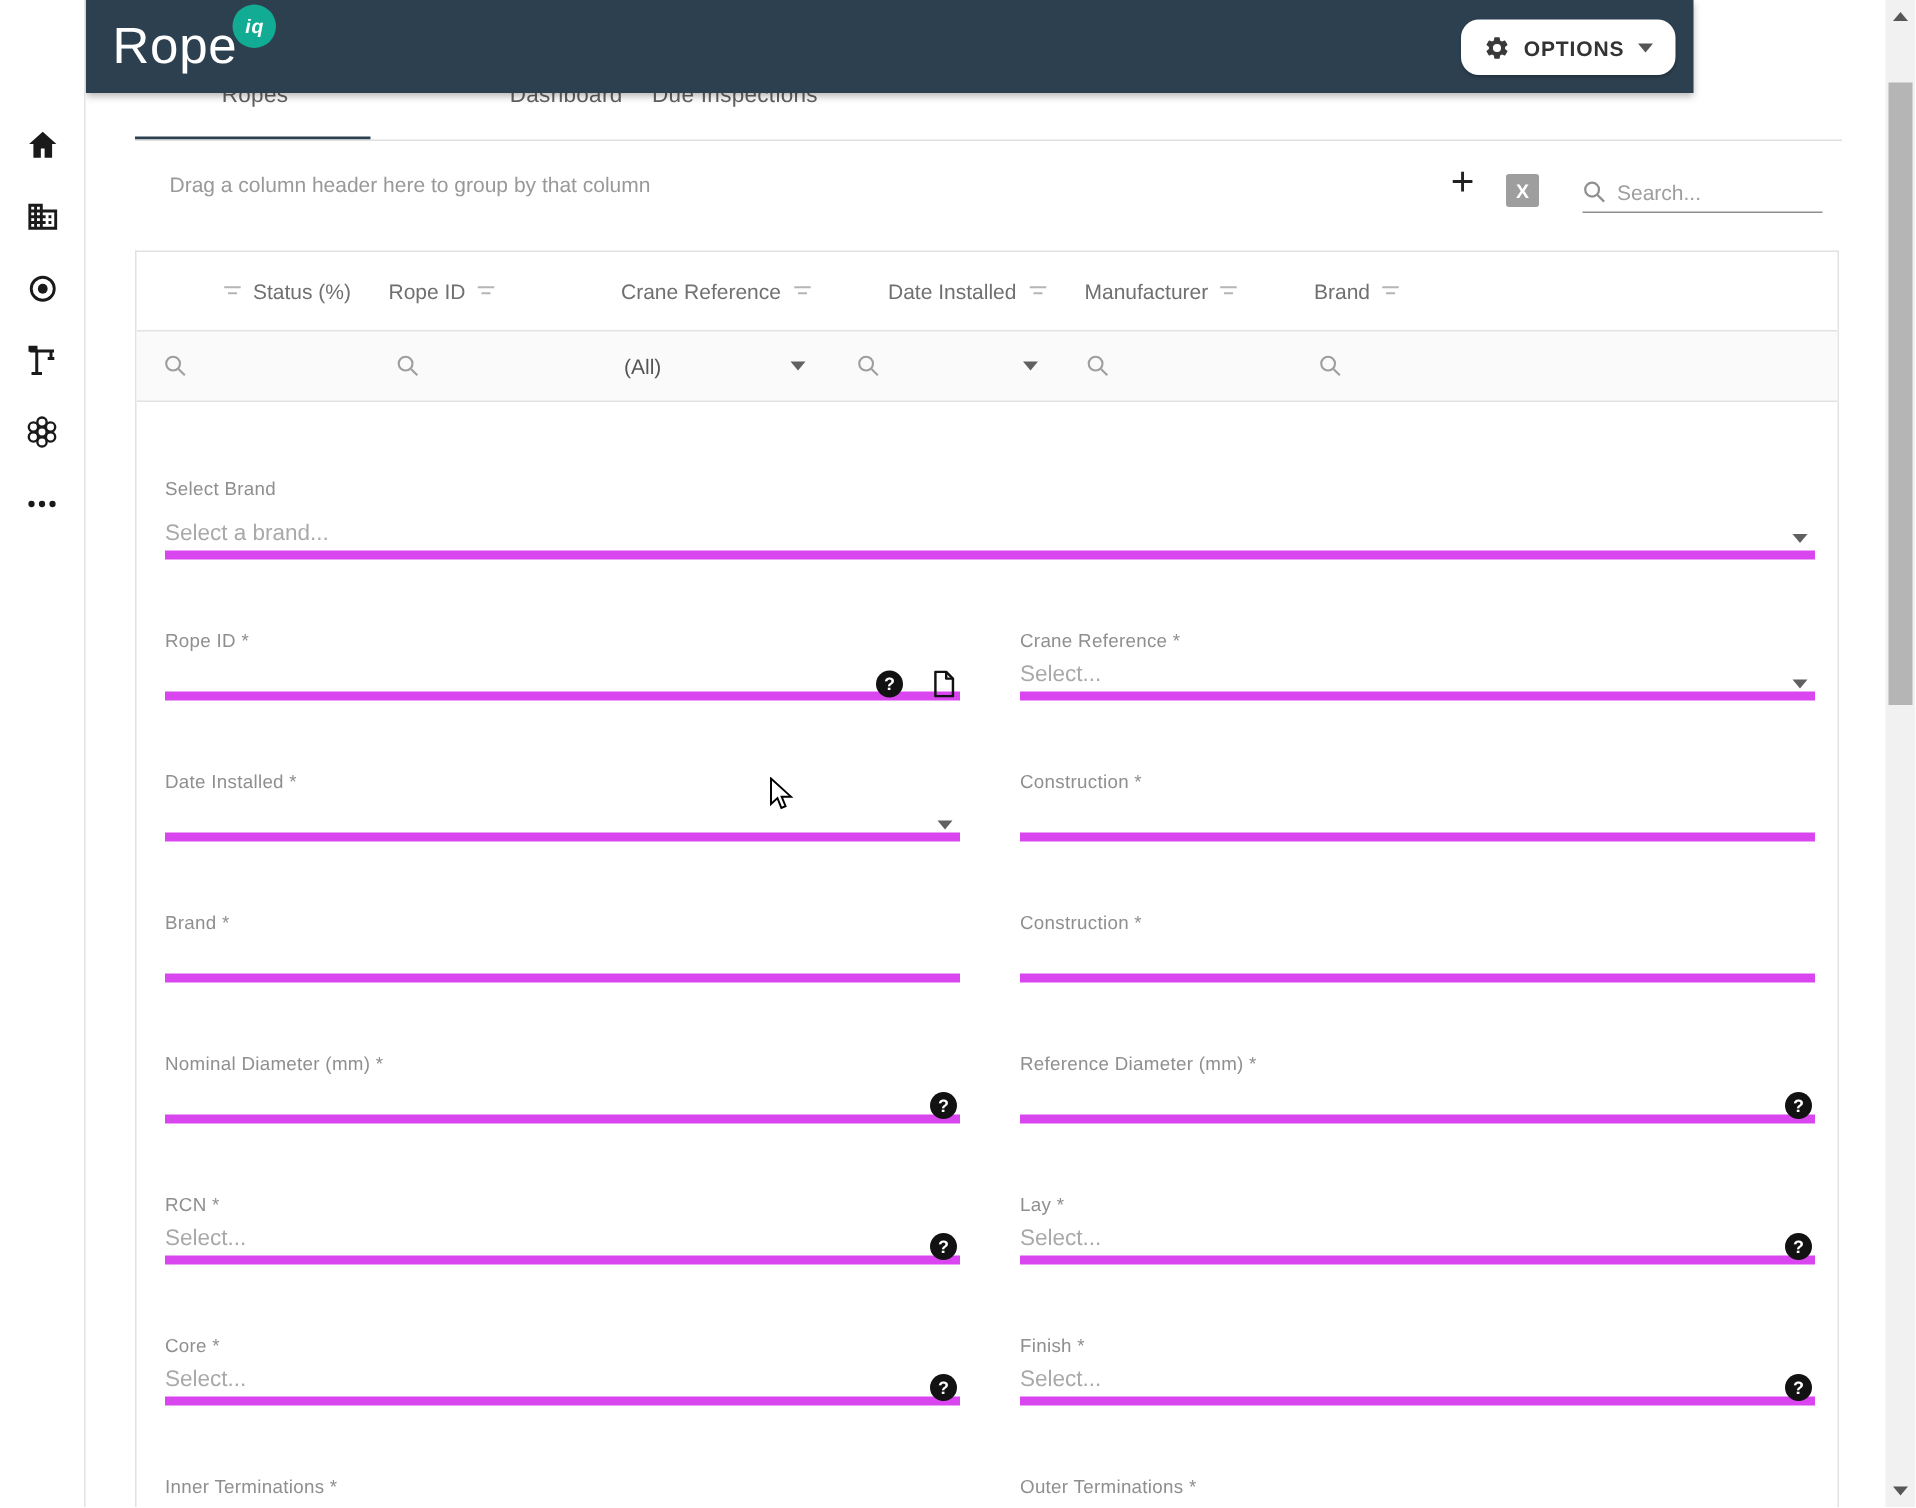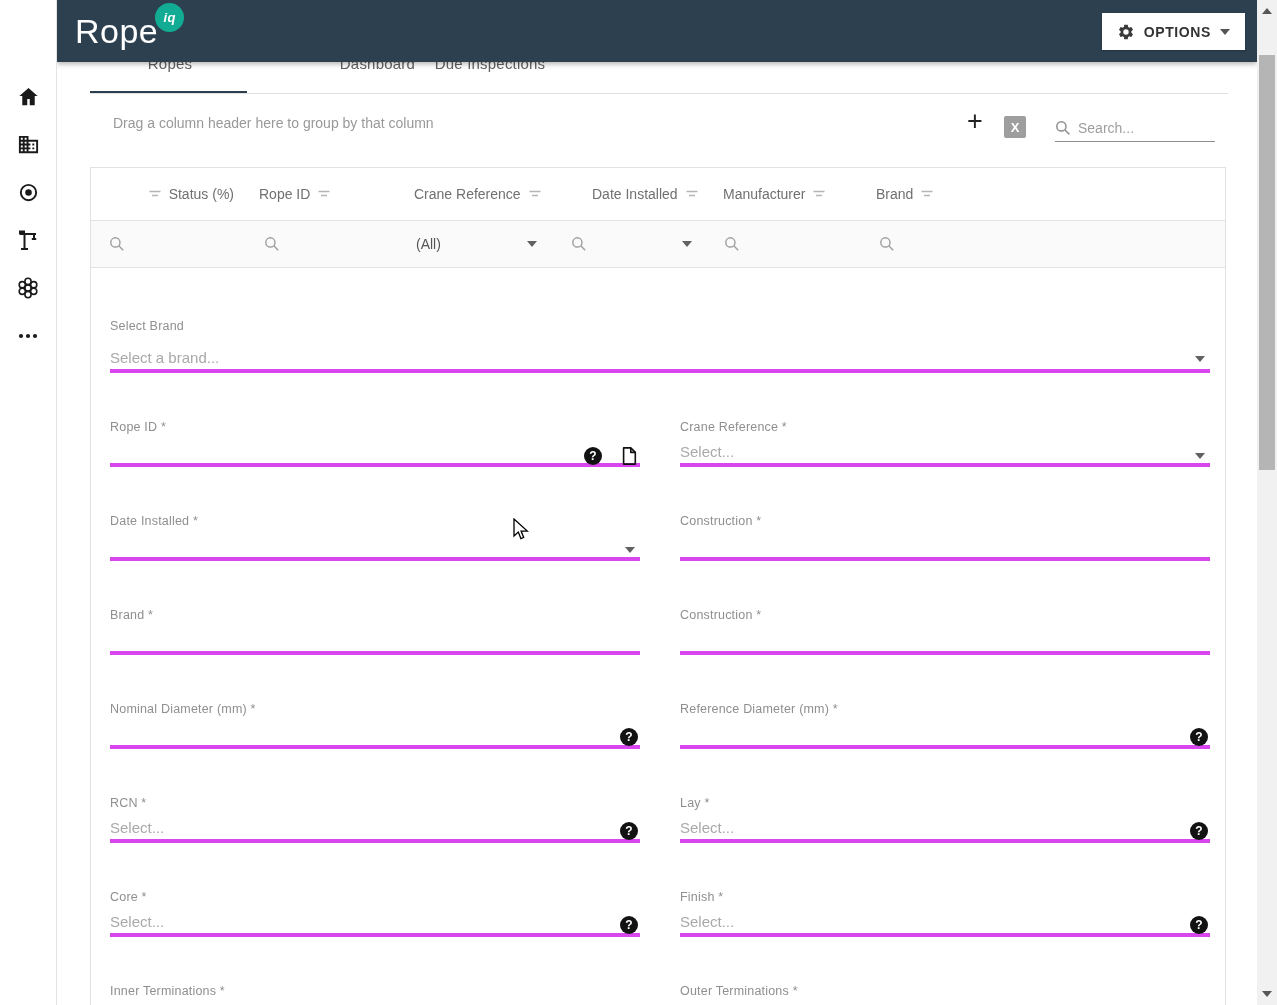--- a/index.html
+++ b/index.html
@@ -6,27 +6,27 @@
   html,body { width:1277px; height:1005px; font-family:"Liberation Sans", sans-serif; background:#fff; }
   .screen { position:relative; width:1277px; height:1005px; overflow:hidden; background:#fff; }
 
   
   .sidebar { position:absolute; left:0; top:0; width:57px; height:1005px; background:#fff;
              border-right:1px solid #e4e4e4; z-index:30; }
   .side-item { position:absolute; left:0; width:56px; height:40px; display:flex; align-items:center; justify-content:center; cursor:pointer; }
   .side-item svg { display:block; }
 
   
-  .header { position:absolute; left:57px; top:0; width:1200px; height:62px; background:#2d4050;
+  .header { position:absolute; left:57px; top:0; width:1072px; height:62px; background:#2d4050;
             z-index:20; display:flex; align-items:center; box-shadow:0 2px 5px rgba(0,0,0,.3); }
   .logo { position:relative; margin-left:18px; color:#fff; font-size:34px; font-weight:400; letter-spacing:.5px; }
   .logo-badge { position:absolute; right:-26px; top:-9px; width:29px; height:29px; border-radius:50%;
                 background:#12ab93; color:#fff; font-size:13px; font-weight:bold; font-style:italic;
                 display:flex; align-items:center; justify-content:center; }
-  .options-btn { position:absolute; right:12px; top:13px; height:37px; background:#fff; border:none; border-radius:0;
+  .options-btn { position:absolute; right:12px; top:13px; height:37px; background:#fff; border:none; border-radius:12px;
                  display:flex; align-items:center; gap:9px; padding:12px 15px; cursor:pointer;
                  font-family:"Liberation Sans",sans-serif; font-size:14px; font-weight:bold; color:#333; letter-spacing:.6px;
                  box-shadow:0 1px 2px rgba(0,0,0,.25); }
   .caret { width:0; height:0; border-left:5px solid transparent; border-right:5px solid transparent; border-top:6px solid #555; }
 
   
   .vscroll { position:absolute; right:0; top:0; width:20px; height:1005px; background:#f1f1f1; z-index:40; }
   .vs-arrow { position:absolute; left:0; width:20px; height:18px; display:flex; align-items:center; justify-content:center; cursor:pointer; }
   .tri-up { width:0; height:0; border-left:5px solid transparent; border-right:5px solid transparent; border-bottom:6px solid #575757; }
   .tri-dn { width:0; height:0; border-left:5px solid transparent; border-right:5px solid transparent; border-top:6px solid #575757; }
@@ -58,21 +58,21 @@
            font-size:14px; color:#707070; cursor:pointer; }
   .frow { position:absolute; left:0; top:52px; width:100%; height:48px; background:#fafafa;
           border-top:1px solid #e2e2e2; border-bottom:1px solid #e2e2e2; }
   .fcell { position:absolute; top:0; height:46px; display:flex; align-items:center; cursor:text; }
   .fcell-sel { cursor:pointer; font-size:14px; color:#555; }
   .fcaret { width:0; height:0; border-left:5px solid transparent; border-right:5px solid transparent; border-top:6px solid #616161; }
 
   
   .fld { position:absolute; width:530px; height:50px; }
   .fld-label { font-size:12.5px; color:#8f8f8f; letter-spacing:.2px; }
-  .fld-input { position:absolute; left:0; right:0; top:20px; height:27px; border-bottom:4px solid #d946ef; }
+  .fld-input { position:absolute; left:0; right:0; top:20px; height:27px; border-bottom:6px solid #d946ef; }
   .fld-input input { position:absolute; left:0; bottom:3px; width:100%; border:none; outline:none; background:transparent;
                      font-size:15px; color:#444; font-family:inherit; }
   .fld-input input::placeholder { color:#a9a9a9; }
   .ficons { position:absolute; right:2px; top:26px; display:flex; align-items:center; gap:18px; }
   .help-badge { width:18px; height:18px; border-radius:50%; background:#121212; color:#fff; font-size:12px; font-weight:bold;
                 display:flex; align-items:center; justify-content:center; cursor:pointer; }
   .fld-caret { position:absolute; right:5px; top:33px; width:0; height:0;
                border-left:5px solid transparent; border-right:5px solid transparent; border-top:6px solid #616161; cursor:pointer; }
 
   .cursor { position:absolute; left:512px; top:518px; z-index:60; pointer-events:none; }

